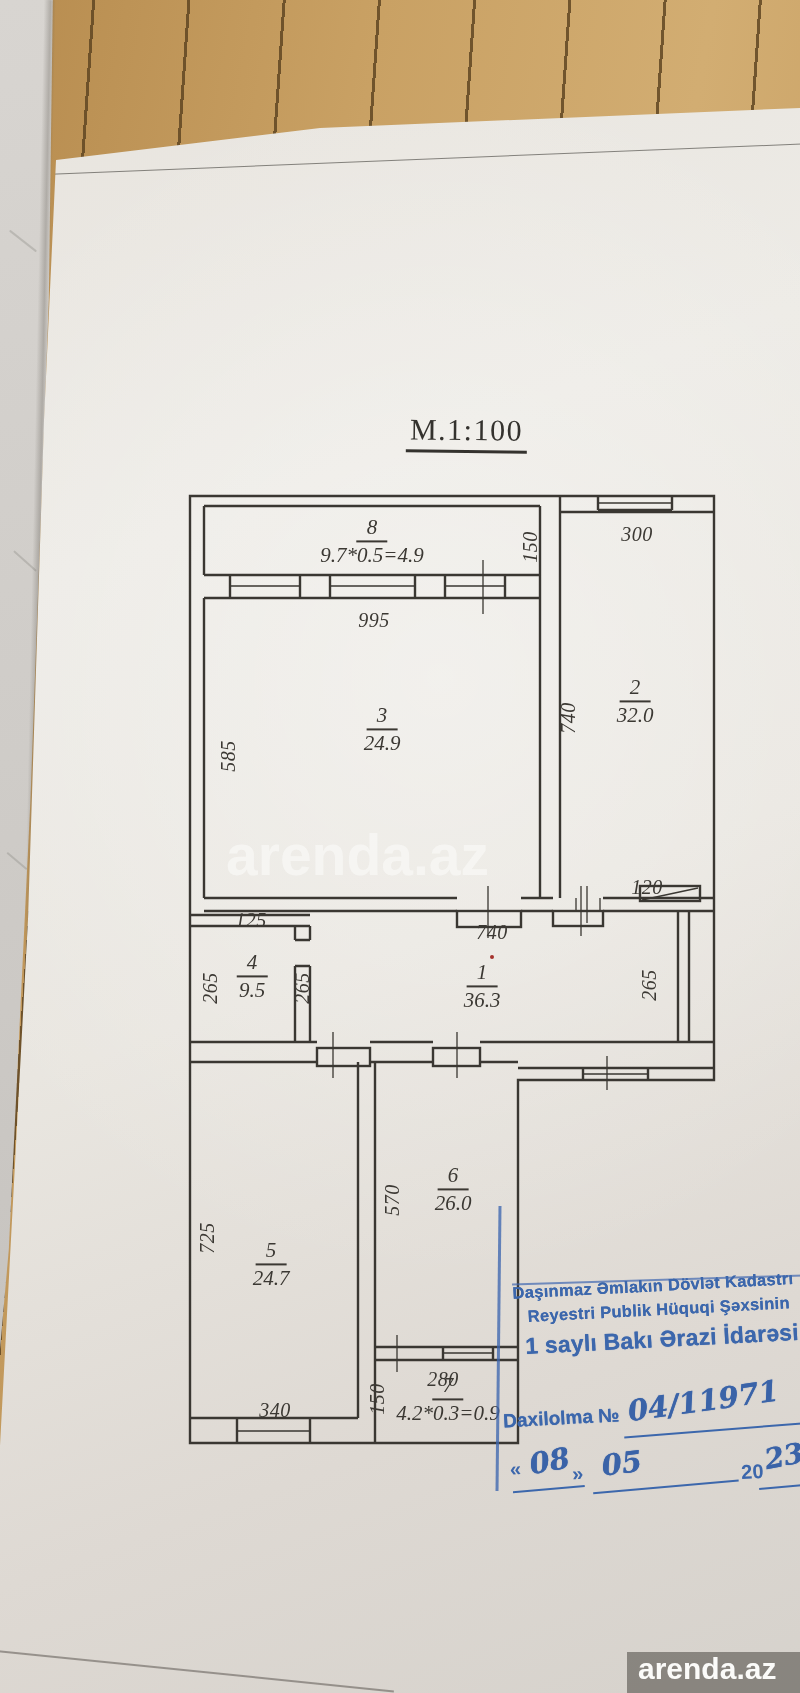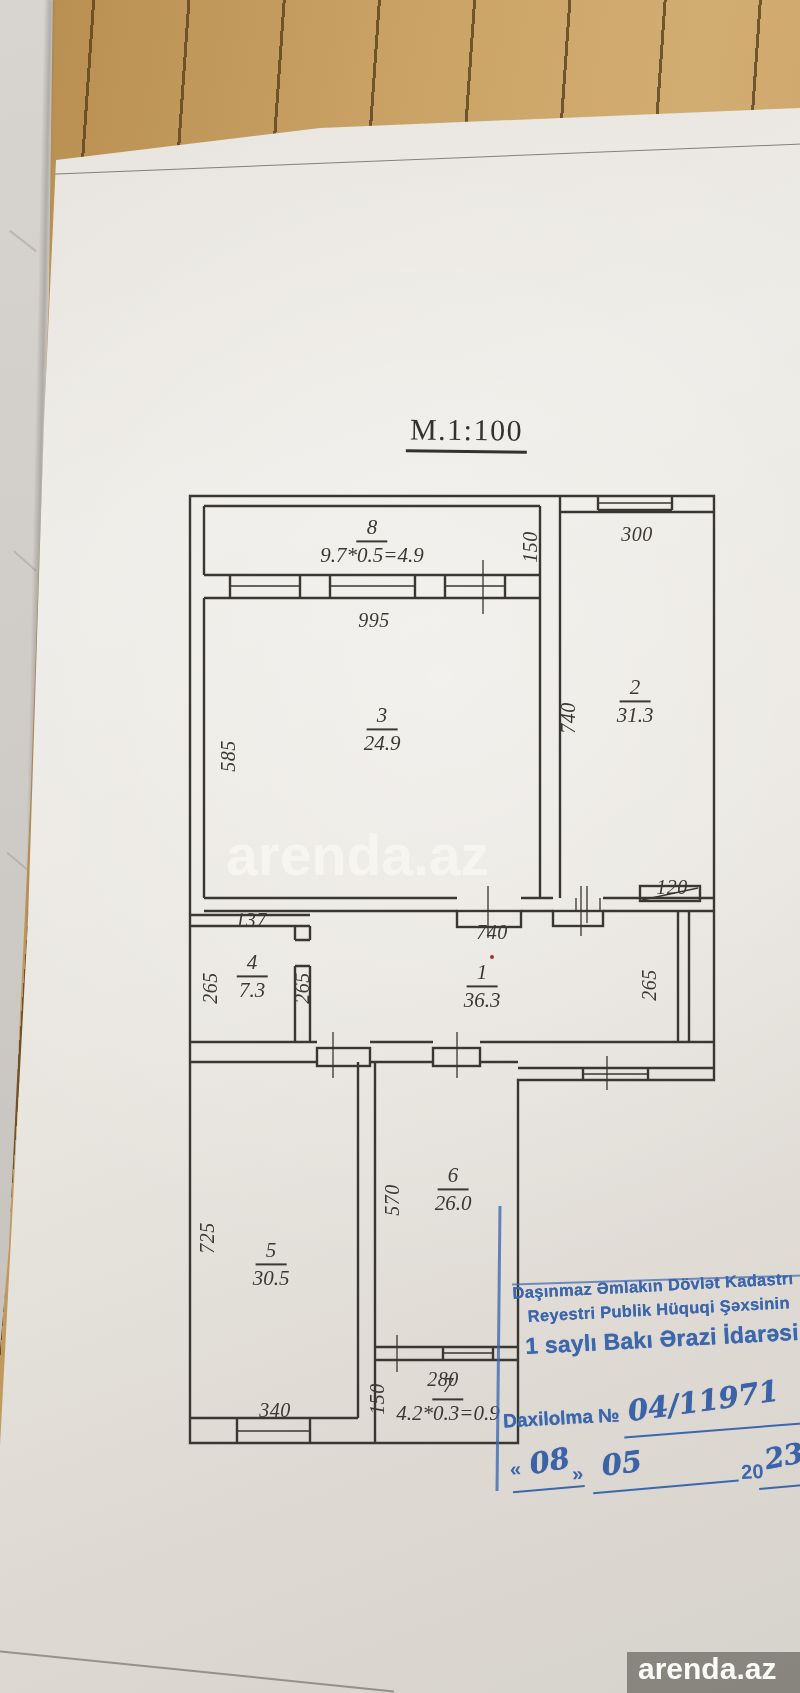--- a/index.html
+++ b/index.html
@@ -164,55 +164,55 @@
         <path d="M456,410 L512,398"></path>
         <path d="M297,70 L297,124 M302,396 L302,448 M395,396 L395,446 M401,396 L401,433 M390,408 L390,421 M414,408 L414,421 M147,542 L147,588 M271,542 L271,588 M421,566 L421,600 M211,845 L211,882"></path>
       </g>
     </svg>
 
     <div class="dim v" style="left:344px;top:57px;">150</div>
     <div class="dim" style="left:451px;top:44px;">300</div>
     <div class="dim" style="left:188px;top:130px;">995</div>
     <div class="dim v" style="left:42px;top:266px;">585</div>
     <div class="dim v" style="left:382px;top:228px;">740</div>
-    <div class="dim" style="left:486px;top:397px;font-style:italic;">120</div>
-    <div class="dim" style="left:65px;top:430px;">137</div>
+    <div class="dim" style="left:461px;top:397px;font-style:italic;">120</div>
+    <div class="dim" style="left:65px;top:430px;">125</div>
     <div class="dim" style="left:306px;top:442px;">740</div>
     <div class="dim v" style="left:24px;top:498px;">265</div>
     <div class="dim v" style="left:116px;top:498px;">265</div>
     <div class="dim v" style="left:463px;top:495px;">265</div>
     <div class="dim v" style="left:21px;top:748px;">725</div>
     <div class="dim" style="left:89px;top:920px;">340</div>
     <div class="dim v" style="left:206px;top:710px;">570</div>
     <div class="dim" style="left:257px;top:889px;">280</div>
     <div class="dim v" style="left:191px;top:909px;">150</div>
 
     <div class="frac" style="left:186px;top:52px;">
       <span class="num">8</span>
       <span class="den">9.7*0.5=4.9</span>
     </div>
     <div class="frac" style="left:449px;top:212px;">
       <span class="num">2</span>
-      <span class="den">31.3</span>
+      <span class="den">32.0</span>
     </div>
     <div class="frac" style="left:196px;top:240px;">
       <span class="num">3</span>
       <span class="den">24.9</span>
     </div>
     <div class="frac" style="left:66px;top:487px;">
       <span class="num">4</span>
-      <span class="den">7.3</span>
+      <span class="den">9.5</span>
     </div>
     <div class="frac" style="left:296px;top:497px;">
       <span class="num">1</span>
       <span class="den">36.3</span>
     </div>
     <div class="frac" style="left:85px;top:775px;">
       <span class="num">5</span>
-      <span class="den">30.5</span>
+      <span class="den">24.7</span>
     </div>
     <div class="frac" style="left:267px;top:700px;">
       <span class="num">6</span>
       <span class="den">26.0</span>
     </div>
     <div class="frac" style="left:262px;top:910px;">
       <span class="num">7</span>
       <span class="den">4.2*0.3=0.9</span>
     </div>
 

